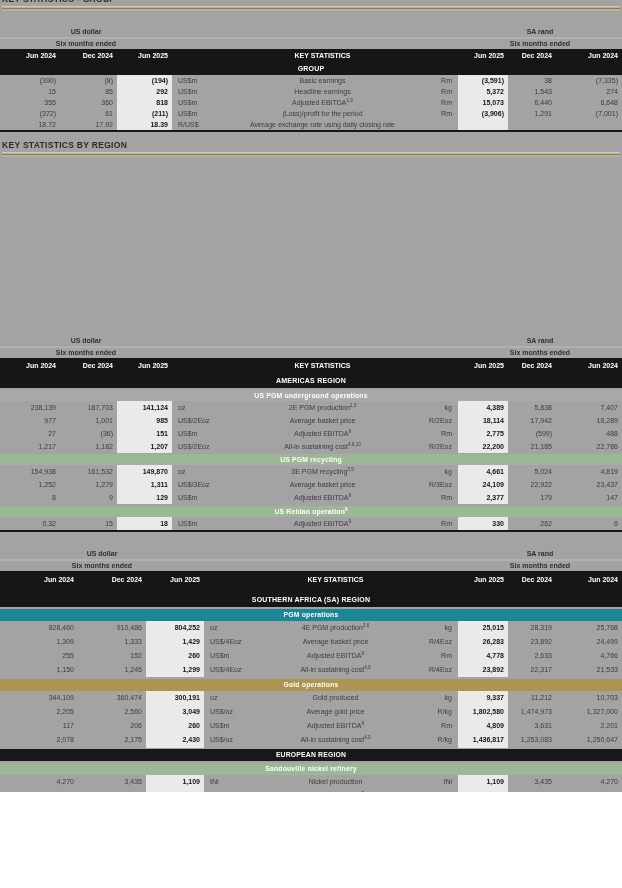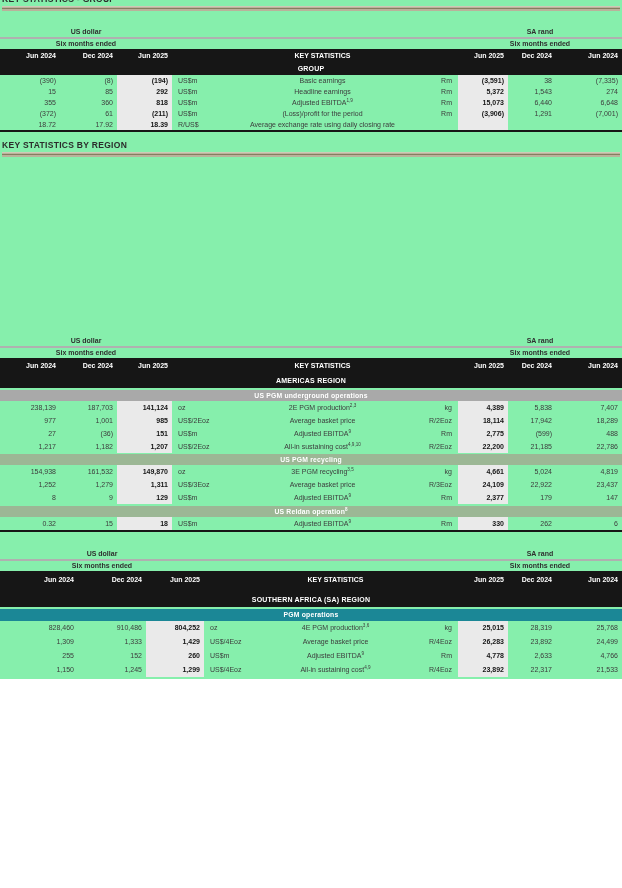--- a/index.html
+++ b/index.html
@@ -1,17 +1,17 @@
 <!DOCTYPE html>
 <html><head>
 <meta charset="utf-8">
 <style>
   html,body{margin:0;padding:0;background:#ffffff;}
   #canvas{
-    position:relative;width:622px;height:679px;overflow:hidden;background:#86efac;
+    position:relative;width:622px;height:792px;overflow:hidden;background:#a3a3a3;
     font-family:"Liberation Sans",sans-serif;color:#3c3c3c;
   }
   
   .clip-title{position:absolute;left:2px;top:0;height:4px;width:400px;overflow:hidden;}
   .clip-title span{display:block;margin-top:-6px;font-size:8.5px;font-weight:bold;color:#2b2b2b;letter-spacing:.3px;}
   .khaki-bar{position:absolute;left:2px;right:2px;height:5px;
     background:linear-gradient(to bottom,#cfc9b6 0 1px,#b9b29b 1px 2px,#857d60 2px 3px,#b9b29b 3px 5px);}
   .section-heading{position:absolute;left:2px;font-size:8.5px;font-weight:bold;color:#2b2b2b;letter-spacing:.3px;}
   
   .tbl{position:absolute;left:0;width:622px;}

